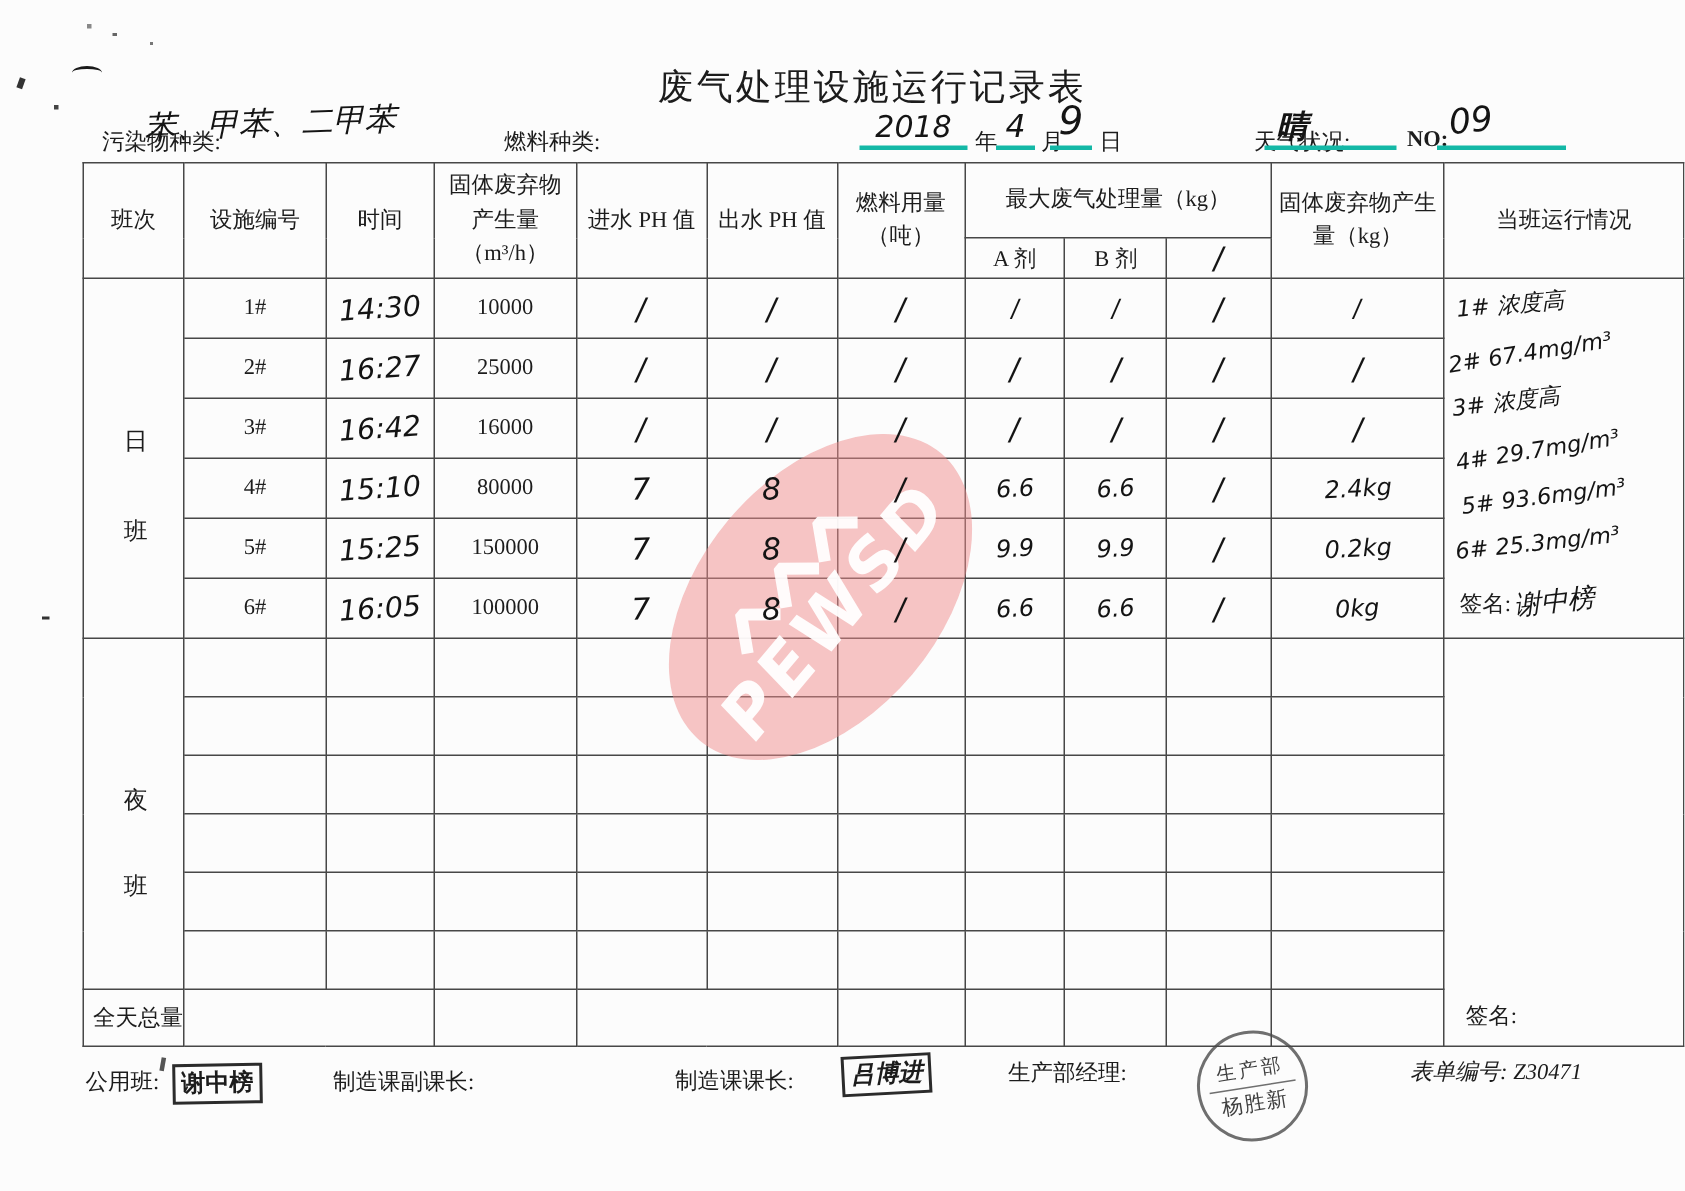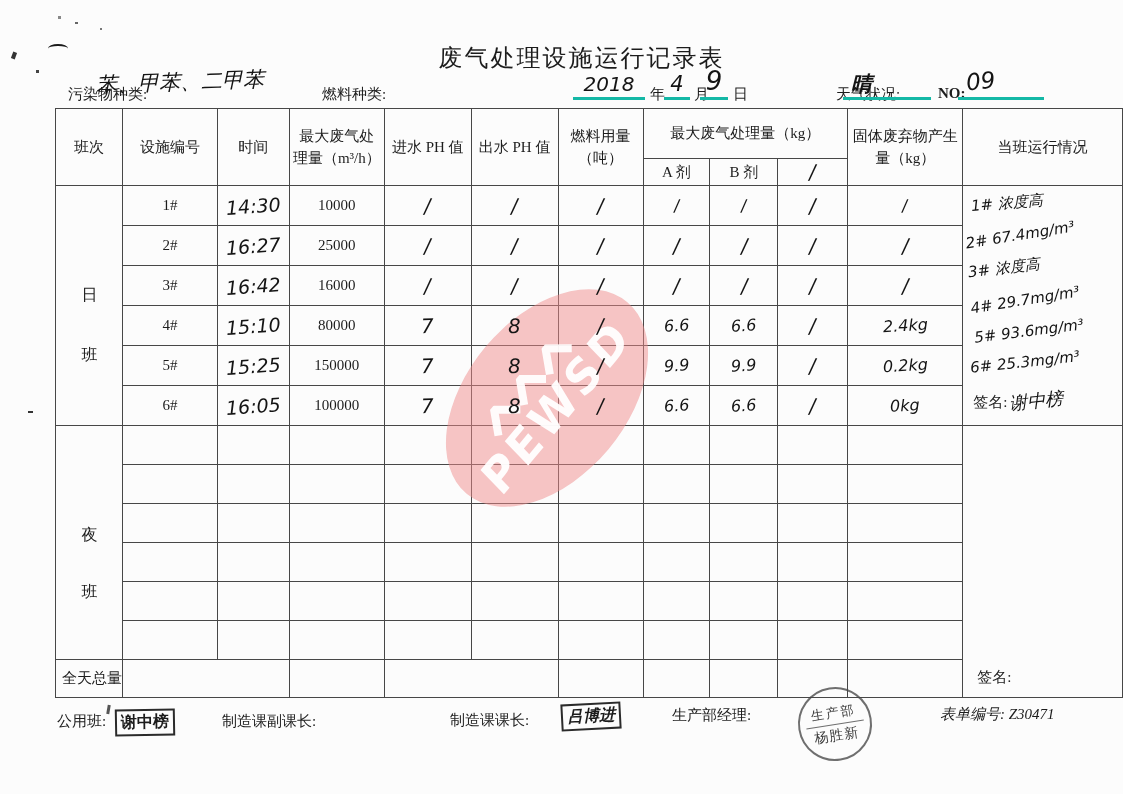--- a/index.html
+++ b/index.html
@@ -89,21 +89,21 @@
 <div class="artifact" style="left:100px;top:28px;width:2px;height:2px;background:#777;"></div>
 <div class="artifact" style="left:58px;top:16px;width:3px;height:3px;background:#888;"></div>
 <div class="artifact" style="left:28px;top:411px;width:5px;height:2px;background:#333;"></div>
 <div class="artifact" style="left:107px;top:705px;width:3px;height:9px;background:#555;transform:rotate(10deg);"></div>
 
 <div class="page-title">废气处理设施运行记录表</div>
 
 <div>
   <span class="lbl" style="left:68px;top:85px;">污染物种类:</span>
   <span class="hw" style="position:absolute;left:96px;top:68px;font-size:21px;transform:rotate(-2deg);">苯、甲苯、二甲苯</span>
-  <span class="lbl" style="left:322px;top:85px;">燃料种类:</span>
+  <span class="lbl" style="left:336px;top:85px;">燃料种类:</span>
 
   <span class="uline" style="left:573px;top:72px;width:72px;height:28px;"><span class="hw" style="font-size:20px;">2018</span></span>
   <span class="lbl" style="left:650px;top:85px;">年</span>
   <span class="uline" style="left:664px;top:72px;width:26px;height:28px;"><span class="hw" style="font-size:21px;">4</span></span>
   <span class="lbl" style="left:694px;top:85px;">月</span>
   <span class="uline" style="left:700px;top:66px;width:28px;height:34px;"><span class="hw" style="font-size:26px;">9</span></span>
   <span class="lbl" style="left:733px;top:85px;">日</span>
 
   <span class="lbl" style="left:836px;top:85px;">天气状况:</span>
   <span class="uline" style="left:843px;top:70px;width:88px;height:30px;text-align:left;padding-left:8px;"><span class="hw" style="font-size:21px;font-weight:bold;">晴</span></span>
@@ -124,21 +124,21 @@
     <col style="width:68px">
       <col style="width:70px">
       <col style="width:115px">
       <col style="width:160px">
   </colgroup>
   <tbody>
   <tr class="hrow1">
     <td rowspan="2">班次</td>
     <td rowspan="2">设施编号</td>
     <td rowspan="2">时间</td>
-    <td rowspan="2">最大废气处理量（m³/h）</td>
+    <td rowspan="2">固体废弃物产生量（m³/h）</td>
     <td rowspan="2">进水 PH 值</td>
     <td rowspan="2">出水 PH 值</td>
     <td rowspan="2">燃料用量（吨）</td>
     <td colspan="3">最大废气处理量（kg）</td>
     <td rowspan="2">固体废弃物产生量（kg）</td>
     <td rowspan="2">当班运行情况</td>
   </tr>
   <tr class="hrow2">
     <td>A 剂</td>
     <td>B 剂</td>

